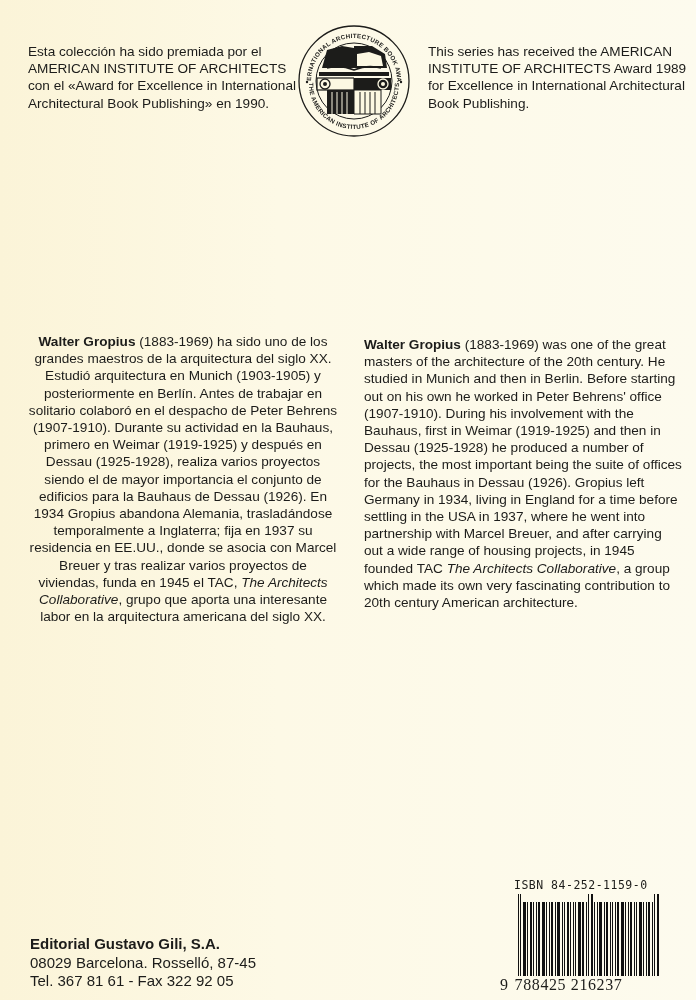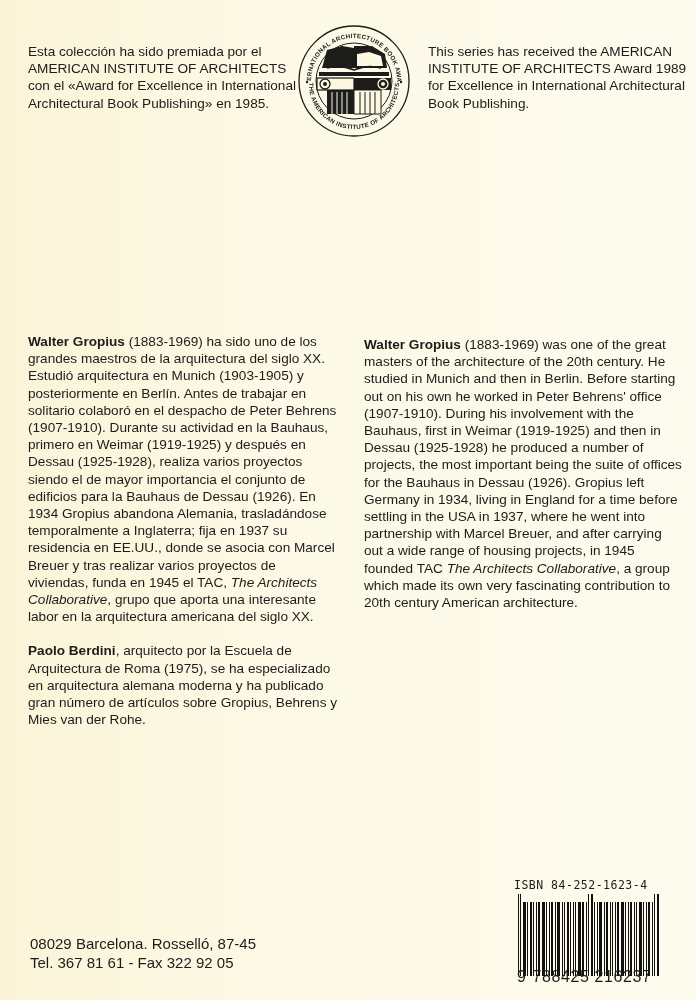--- a/index.html
+++ b/index.html
@@ -10,40 +10,40 @@
     color:#1c1c1a;
   }
   .page-bg {
     position:absolute; inset:0;
     background: linear-gradient(90deg, #fbf4d8 0%, #fdf9e6 40%, #fdfbee 100%);
   }
   .block { position:absolute; font-size:13.6px; line-height:17.2px; }
   .award-es { left:28px; top:43px; width:270px; }
   .award-en { left:428px; top:43px; width:260px; }
   .logo { position:absolute; left:297px; top:24px; width:114px; height:114px; }
-  .bio-es { left:28px; top:333px; width:310px; }
+  .bio-es { left:28px; top:333px; width:310px;text-align:center; }
   .bio-en { left:364px; top:336px; width:320px; }
   .para { margin:0 0 17px 0; }
   .para b { font-weight:bold; }
   .para i { font-style:italic; }
   .publisher { position:absolute; left:30px; top:935px; font-size:15px; line-height:18.5px; }
   .publisher .name { font-weight:bold; }
   .isbn-block { position:absolute; left:500px; top:878px; width:180px; }
   .isbn-text { font-family:"DejaVu Sans Mono", monospace; font-size:11.5px; letter-spacing:0.5px; margin-left:14px; }
   .barcode { display:flex; align-items:flex-end; height:82px; margin-left:18px; margin-top:2px; }
   .bar { background:#111; margin-right:1px; }
-  .ean { font-family:Liberation Sans, sans-serif; font-size:16px; position:absolute; left:0; top:90px; letter-spacing:0.6px;margin-left:17px; }
+  .ean { font-family:Liberation Serif, serif; font-size:16px; position:absolute; left:0; top:98px; letter-spacing:0.6px; }
   .ean .rest { margin-left:6px; }
 </style>
 </head>
 <body>
 
 <div class="page-bg"></div>
 
-<div class="block award-es">Esta colección ha sido premiada por el AMERICAN INSTITUTE OF ARCHITECTS con el «Award for Excellence in International Architectural Book Publishing» en 1985.</div>
+<div class="block award-es">Esta colección ha sido premiada por el AMERICAN INSTITUTE OF ARCHITECTS con el «Award for Excellence in International Architectural Book Publishing» en 1990.</div>
 
 <div class="logo">
   <svg viewBox="0 0 114 114" width="114" height="114">
     <defs>
       <path id="topArc" d="M 14 57 A 43 43 0 0 1 100 57"></path>
       <path id="botArc" d="M 12 60 A 45 45 0 0 0 102 60"></path>
       <clipPath id="leftHalf">
           <rect x="0" y="0" width="57" height="114"></rect>
         </clipPath>
       <clipPath id="rightHalf">
@@ -92,34 +92,34 @@
         </g>
     </g>
     <path d="M30 44 Q43 40 57 46 Q71 40 84 44" fill="none" stroke="#1c1c1a" stroke-width="1.5"></path>
   </svg>
 </div>
 
 <div class="block award-en">This series has received the AMERICAN INSTITUTE OF ARCHITECTS Award 1989 for Excellence in International Architectural Book Publishing.</div>
 
 <div class="block bio-es">
   <p class="para"><b>Walter Gropius</b><span> (1883-1969) ha sido uno de los grandes maestros de la arquitectura del siglo XX. Estudió arquitectura en Munich (1903-1905) y posteriormente en Berlín. Antes de trabajar en solitario colaboró en el despacho de Peter Behrens (1907-1910). Durante su actividad en la Bauhaus, primero en Weimar (1919-1925) y después en Dessau (1925-1928), realiza varios proyectos siendo el de mayor importancia el conjunto de edificios para la Bauhaus de Dessau (1926). En 1934 Gropius abandona Alemania, trasladándose temporalmente a Inglaterra; fija en 1937 su residencia en EE.UU., donde se asocia con Marcel Breuer y tras realizar varios proyectos de viviendas, funda en 1945 el TAC, </span><i>The Architects Collaborative</i><span>, grupo que aporta una interesante labor en la arquitectura americana del siglo XX.</span></p>
-  <p class="para"><b>Paolo Berdini</b><span>, arquitecto por la Escuela de Arquitectura de Roma (1975), se ha especializado en arquitectura alemana moderna y ha publicado gran número de artículos sobre Gropius, Behrens y Mies van der Rohe.</span></p>
 </div>
 
 <div class="block bio-en">
   <p class="para"><b>Walter Gropius</b><span> (1883-1969) was one of the great masters of the architecture of the 20th century. He studied in Munich and then in Berlin. Before starting out on his own he worked in Peter Behrens' office (1907-1910). During his involvement with the Bauhaus, first in Weimar (1919-1925) and then in Dessau (1925-1928) he produced a number of projects, the most important being the suite of offices for the Bauhaus in Dessau (1926). Gropius left Germany in 1934, living in England for a time before settling in the USA in 1937, where he went into partnership with Marcel Breuer, and after carrying out a wide range of housing projects, in 1945 founded TAC </span><i>The Architects Collaborative</i><span>, a group which made its own very fascinating contribution to 20th century American architecture.</span></p>
 </div>
 
 <div class="publisher">
+  <div class="name">Editorial Gustavo Gili, S.A.</div>
   <div>08029 Barcelona. Rosselló, 87-45</div>
   <div>Tel. 367 81 61 - Fax 322 92 05</div>
 </div>
 
 <div class="isbn-block">
-  <div class="isbn-text">ISBN 84-252-1623-4</div>
+  <div class="isbn-text">ISBN 84-252-1159-0</div>
   <div class="barcode" id="barcode">
       <div class="bar" style="width: 1px; height: 82px; margin-right: 1px;"></div>
       <div class="bar" style="width: 1px; height: 82px; margin-right: 2px;"></div>
       <div class="bar" style="width: 3px; height: 74px; margin-right: 1px;"></div>
       <div class="bar" style="width: 1px; height: 74px; margin-right: 2px;"></div>
       <div class="bar" style="width: 2px; height: 74px; margin-right: 1px;"></div>
       <div class="bar" style="width: 1px; height: 74px; margin-right: 2px;"></div>
       <div class="bar" style="width: 1px; height: 74px; margin-right: 1px;"></div>
       <div class="bar" style="width: 2px; height: 74px; margin-right: 2px;"></div>
       <div class="bar" style="width: 3px; height: 74px; margin-right: 1px;"></div>

